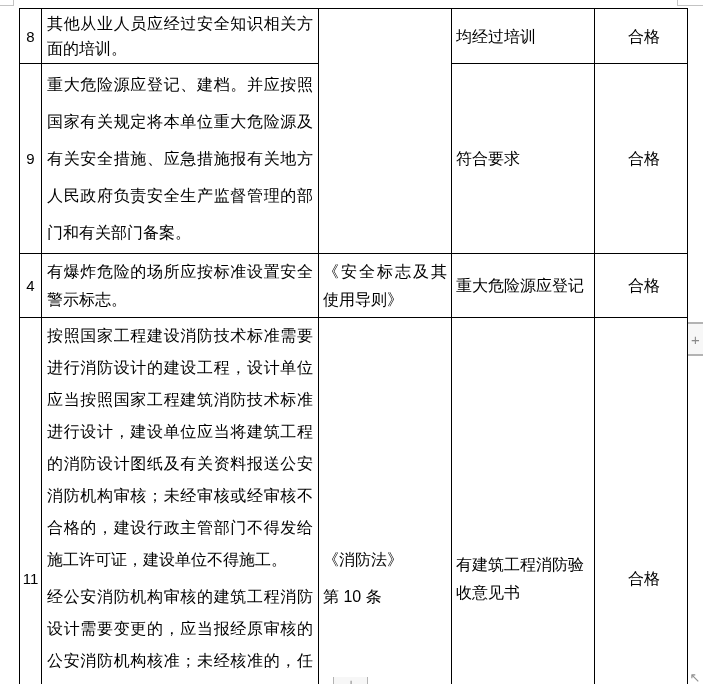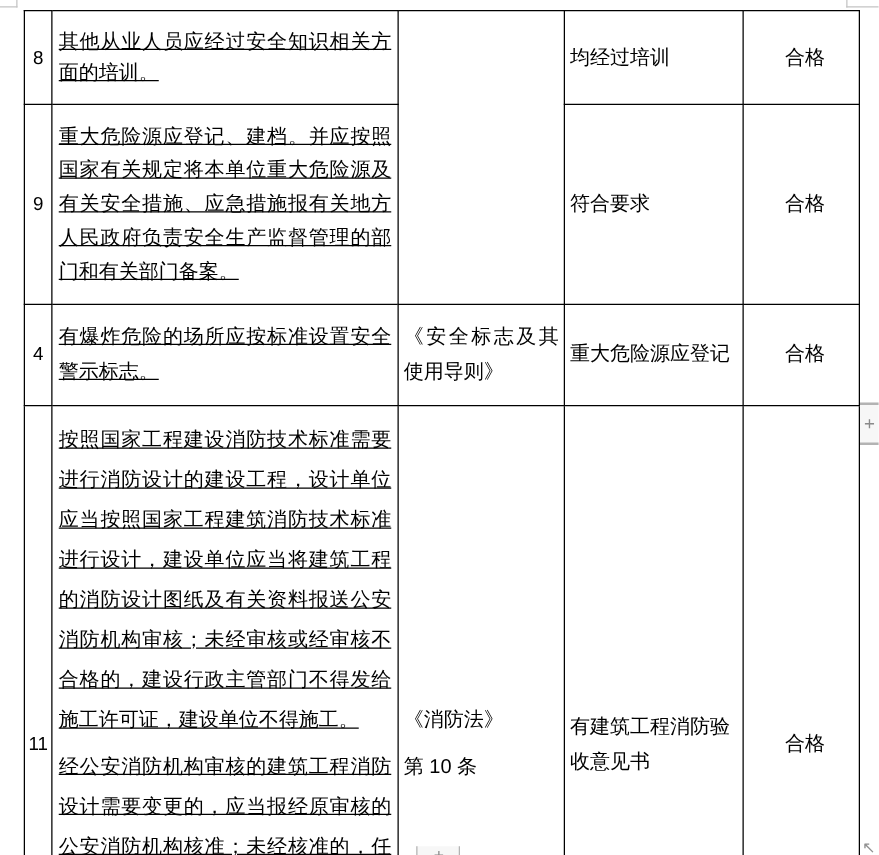--- a/index.html
+++ b/index.html
@@ -26,29 +26,29 @@
     padding: 0;
     overflow: hidden;
     word-break: break-all;
   }
   tr.r8  { height: 50px; }
   tr.r9  { height: 146px; }
   tr.r10 { height: 64px; }
   tr.r11 { height: 406px; }
 
   td.num  { text-align: center; font-size: 15px; }
-  td.item { text-align: justify; padding: 12px 5px; text-decoration: underline; }
+  td.item { text-align: justify; padding: 2px 5px; }
   td.std  { padding: 2px 4px; }
   td.std.left   { text-align: justify; }
   td.std.center { }
   td.evid { text-align: left; padding: 2px 4px; }
   td.res  { text-align: center; padding-left: 6px; }
 
   tr.r8  td { line-height: 25px; }
-  tr.r9  td { line-height: 27px; }
+  tr.r9  td { line-height: 37px; }
   tr.r10 td { line-height: 28px; }
   tr.r11 td { line-height: 32px; }
   tr.r11 td.std, tr.r11 td.evid { line-height: 28px; }
 
   .para1 { margin: 0 0 5px 0; }
   .para2 { margin: 0; }
   .std-line1 { margin-bottom: 9px; }
 
   
   .guide { position: absolute; background: #c3c3c3; }

